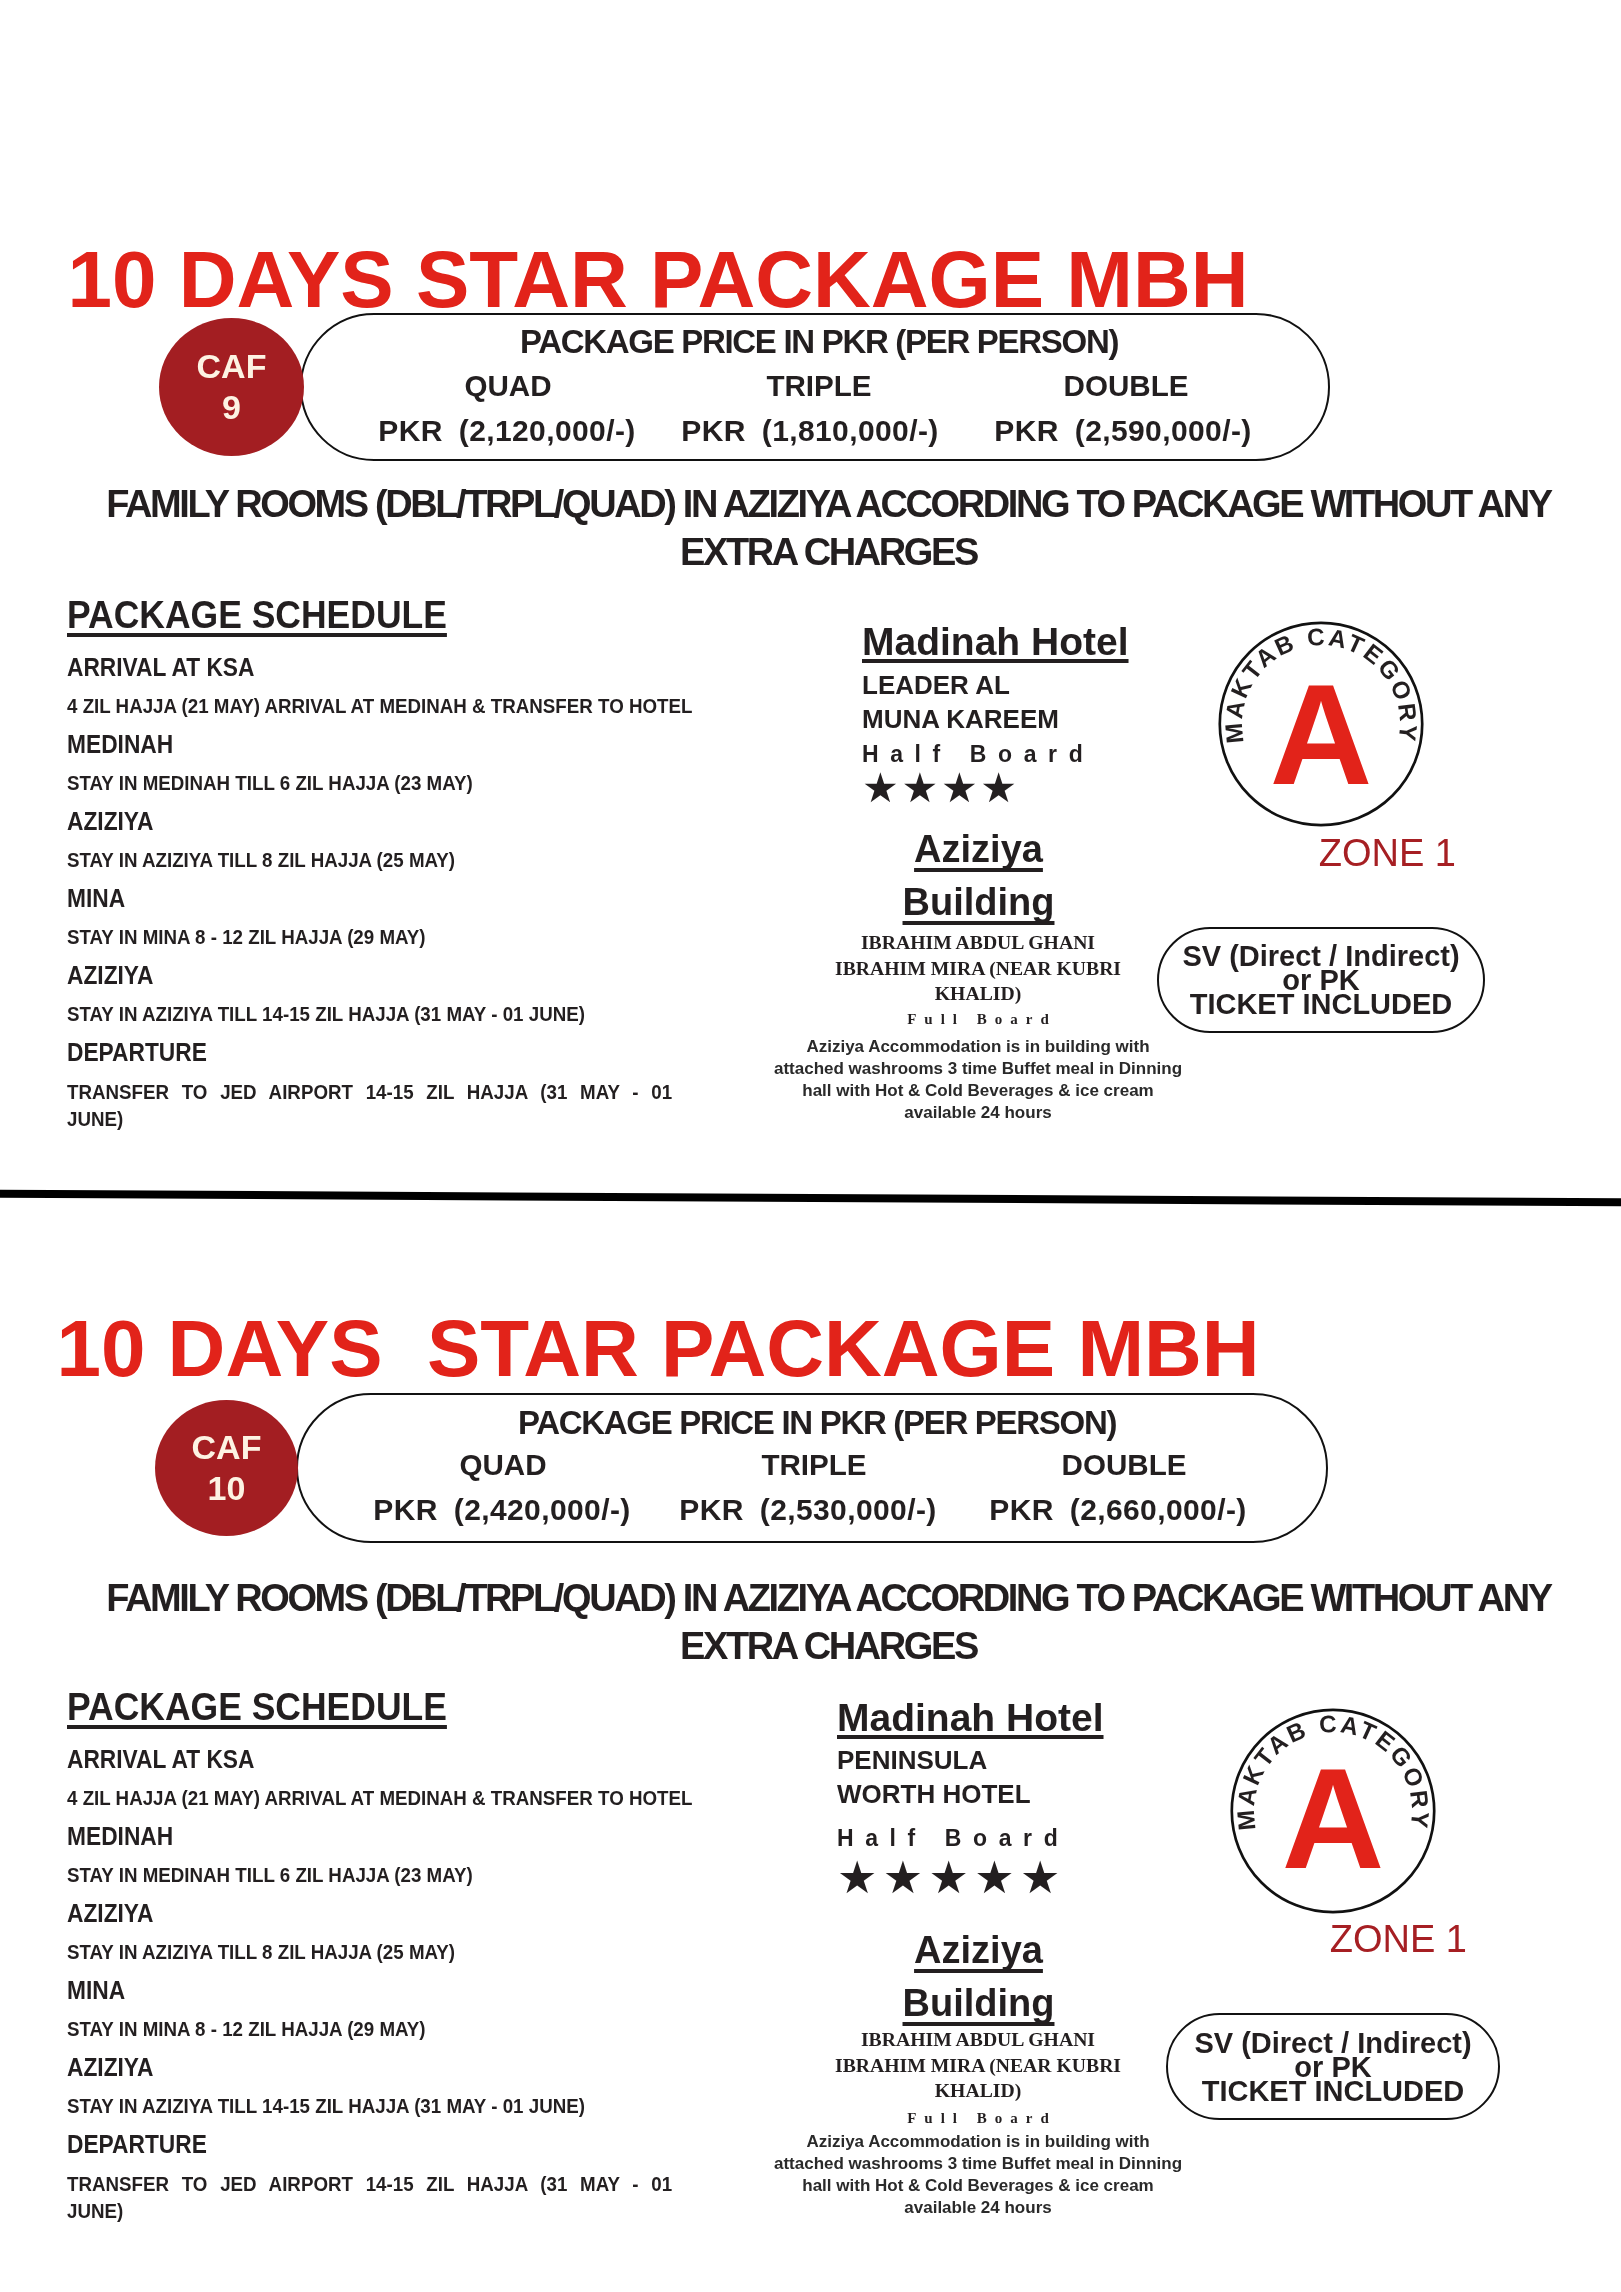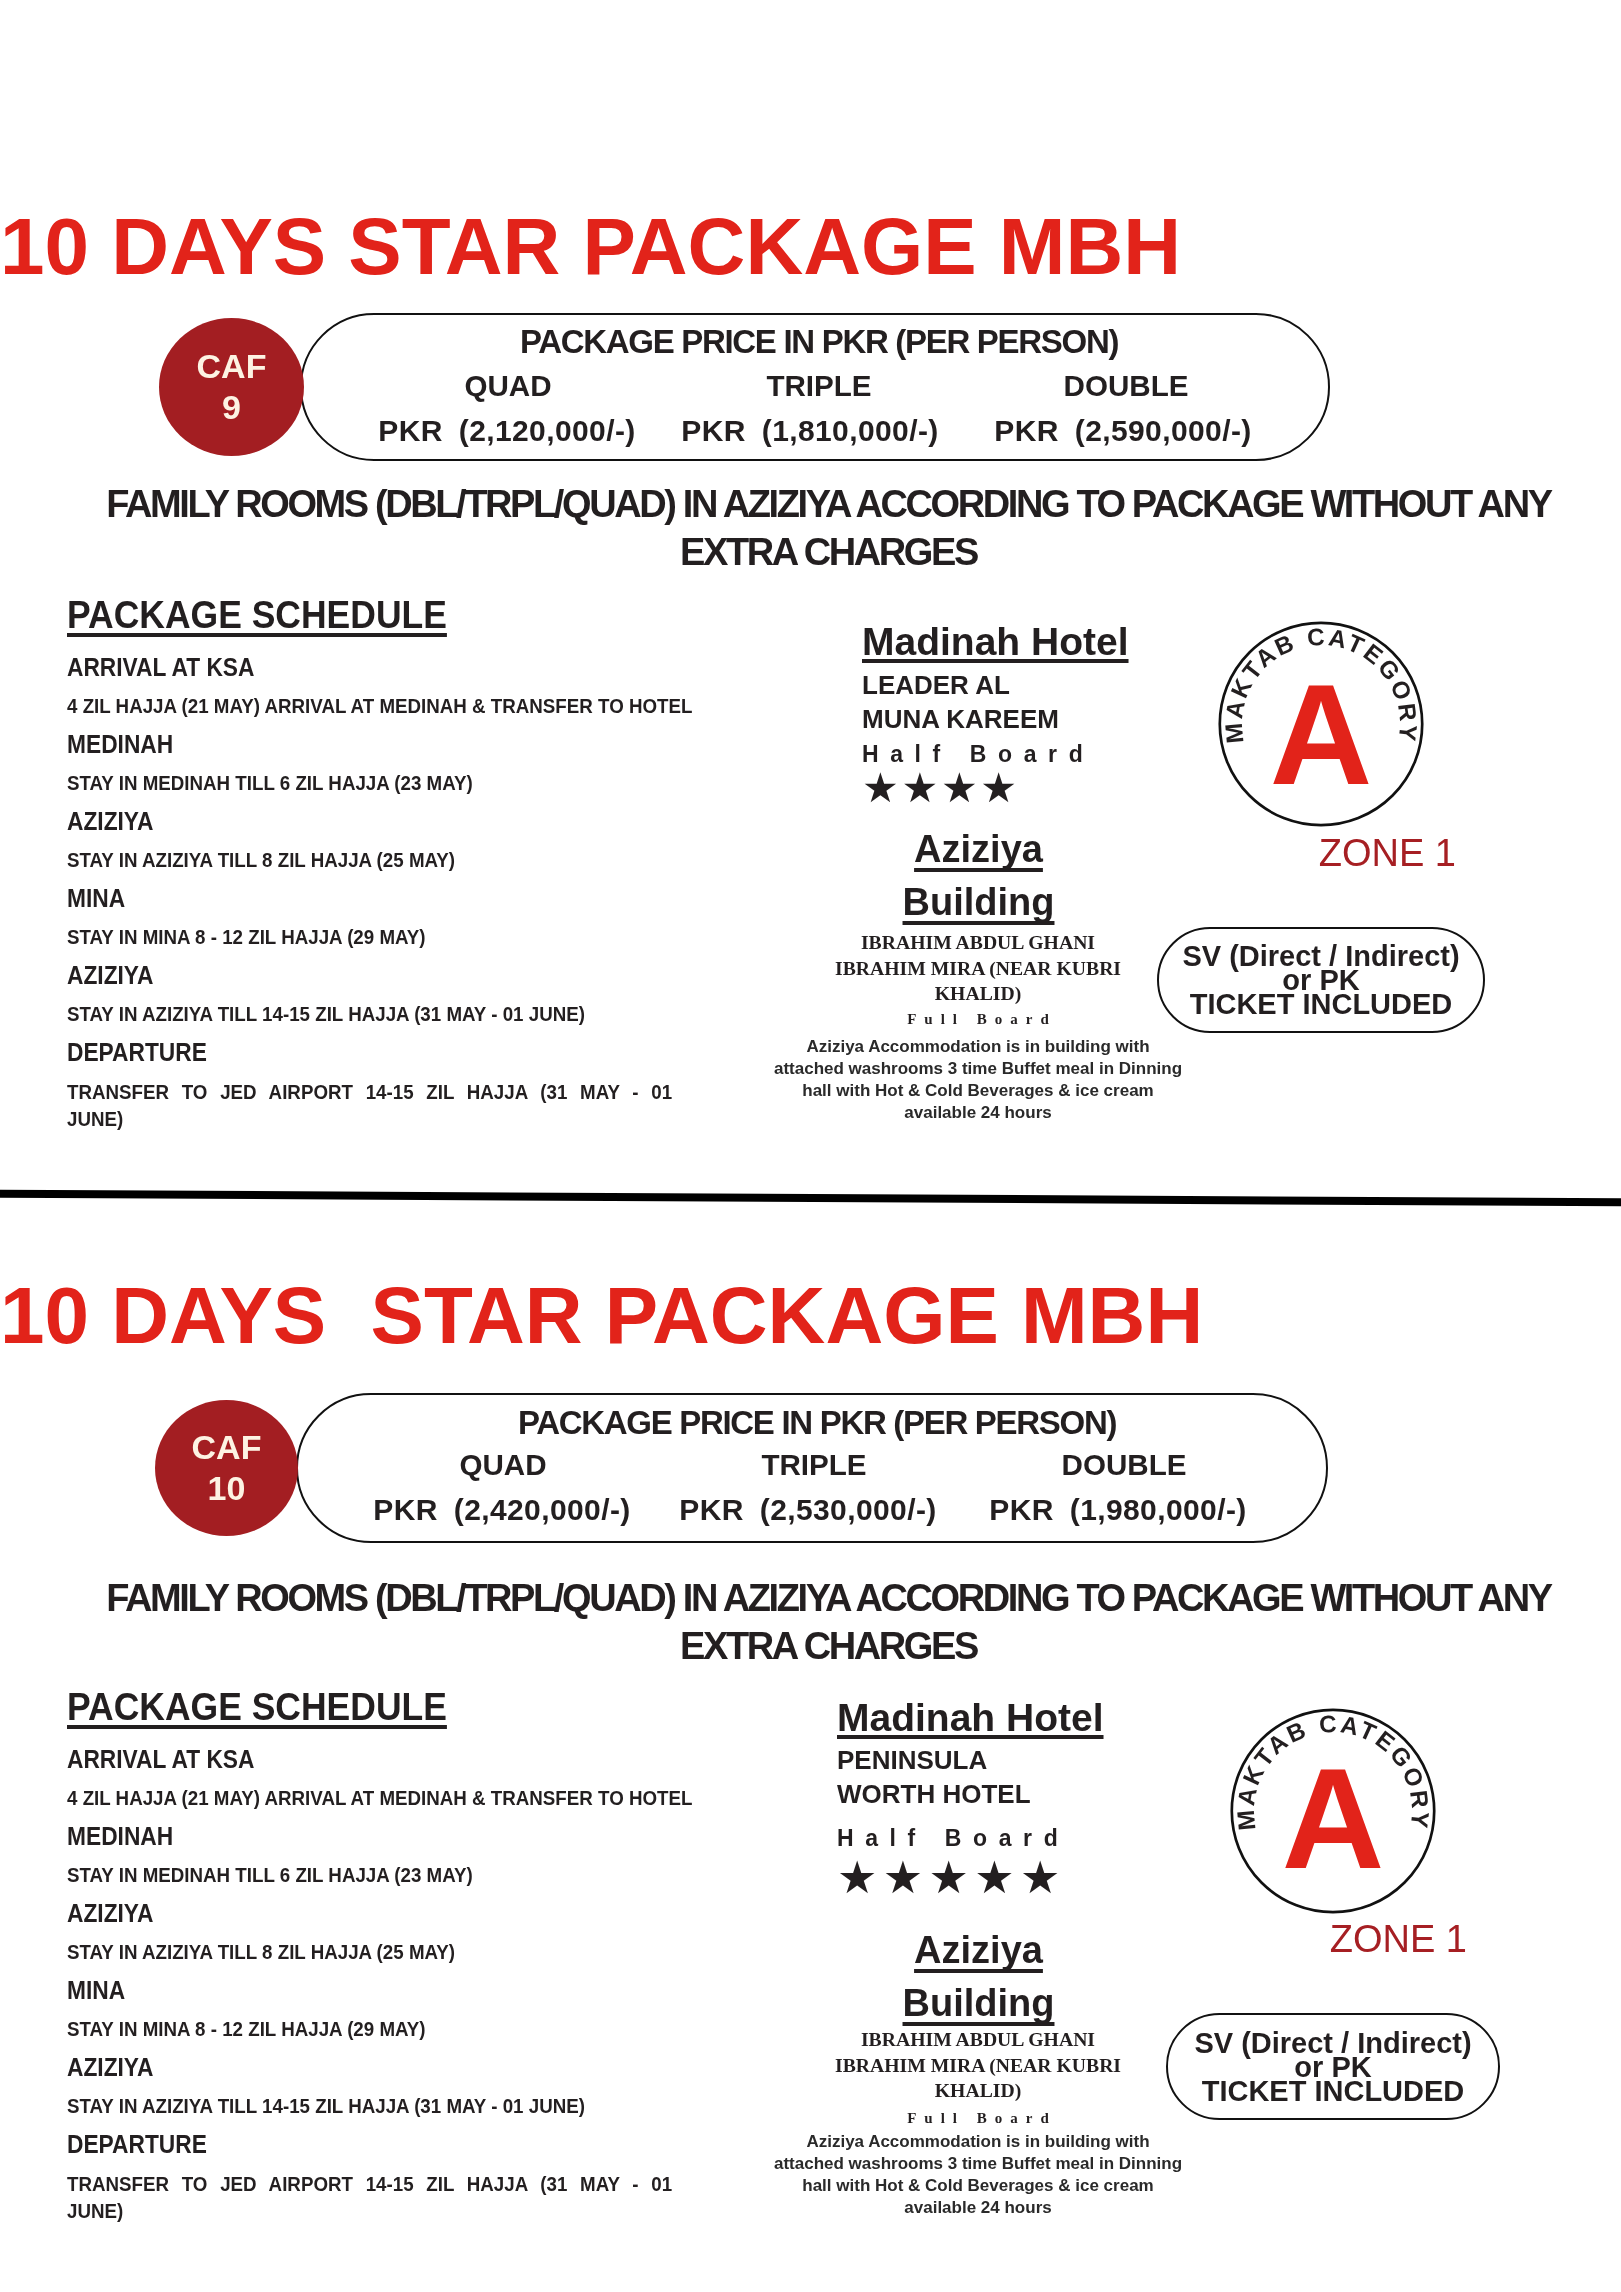--- a/index.html
+++ b/index.html
@@ -1,22 +1,22 @@
 <!DOCTYPE html>
 <html style="font-size:14.3px"><head>
 <meta charset="utf-8">
 <style>
   html, body { margin:0; padding:0; background:#ffffff; }
   #page { position:relative; width:1621px; height:2293px; overflow:hidden; background:#ffffff;
           font-family:"Liberation Sans", sans-serif; color:#231f20; }
   .abs { position:absolute; margin:0; }
   .main-title { left:0; top:64px; width:1621px; text-align:center; font-family:"DejaVu Serif", serif;
                 font-weight:bold; font-style:italic; font-size:99px; line-height:1; color:#9e1c20; letter-spacing:-0.9px; }
-  .pkg-title { left:0; width:1316px; text-align:left; font-weight:bold; font-size:80px; line-height:1;
-               color:#e2231a; white-space:pre; }
+  .pkg-title { left:0; width:1316px; text-align:center; font-weight:bold; font-size:80px; line-height:1;
+               color:#e2231a; white-space:pre;margin-top:33px; }
   .divider { left:-9px; width:1639px; height:8px; background:#000; transform:rotate(0.3deg); }
   .caf { background:#a31e22; border-radius:50%; color:#fdf3e3; display:flex; flex-direction:column;
          align-items:center; justify-content:center; font-weight:bold; font-size:34px; line-height:41px; z-index:2; }
   .price-box { border:2.7px solid #111; border-radius:76px; box-sizing:border-box; background:#fff; }
   .price-heading { width:716px; text-align:center; font-weight:bold; font-size:33px; letter-spacing:-1.3px; line-height:1; }
   .room-label { width:322px; text-align:center; font-weight:bold; font-size:29.6px; line-height:1; }
   .room-price { width:322px; text-align:center; font-weight:bold; font-size:30px; line-height:1; letter-spacing:0.4px; word-spacing:7.2px; white-space:nowrap; }
   .family { left:0; width:1621px; text-align:center; font-weight:bold; font-size:38px; letter-spacing:-2.4px; line-height:48px;padding-left:18px; }
   .family span { display:block; white-space:nowrap; }
   .schedule { left:67px; width:752px; transform:scaleX(0.91); transform-origin:0 0; }
@@ -160,21 +160,21 @@
     <div class="abs caf" style="left:155px;top:1400px;width:143px;height:136px">
       <span>CAF</span>
       <span>10</span>
     </div>
     <div class="abs price-heading" style="left:459px;top:1406px">PACKAGE PRICE IN PKR (PER PERSON)</div>
     <div class="abs room-label" style="left:342px;top:1450px">QUAD</div>
     <div class="abs room-label" style="left:653px;top:1450px">TRIPLE</div>
     <div class="abs room-label" style="left:963px;top:1450px">DOUBLE</div>
     <div class="abs room-price" style="left:341px;top:1495px">PKR (2,420,000/-)</div>
     <div class="abs room-price" style="left:647px;top:1495px">PKR (2,530,000/-)</div>
-    <div class="abs room-price" style="left:957px;top:1495px">PKR (1,980,000/-)</div>
+    <div class="abs room-price" style="left:957px;top:1495px">PKR (2,660,000/-)</div>
 
     <div class="abs family" style="top:1574px">
       <span>FAMILY ROOMS (DBL/TRPL/QUAD) IN AZIZIYA ACCORDING TO PACKAGE WITHOUT ANY</span>
       <span>EXTRA CHARGES</span>
     </div>
 
     <div class="abs schedule" style="top:1687px">
       <div class="sched-heading">PACKAGE SCHEDULE</div>
       <div class="sched-title">ARRIVAL AT KSA</div>
       <div class="sched-detail">

